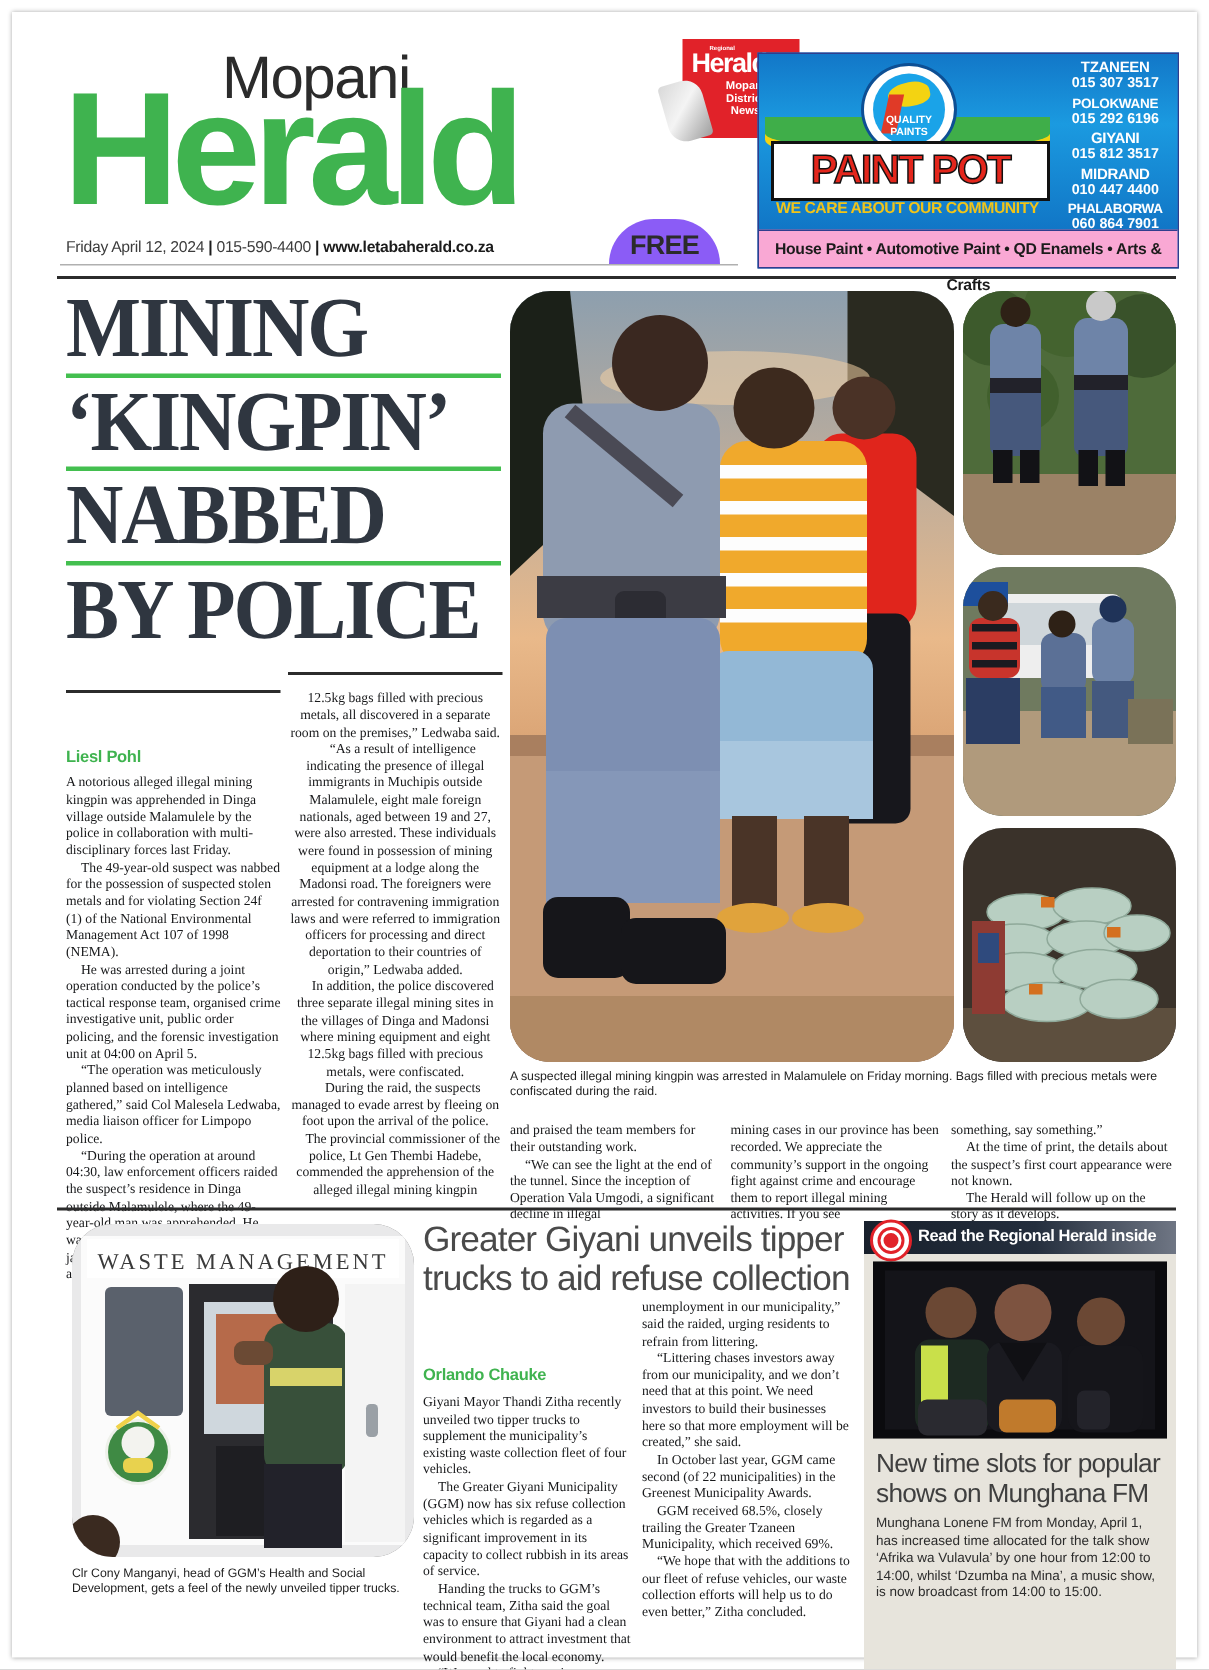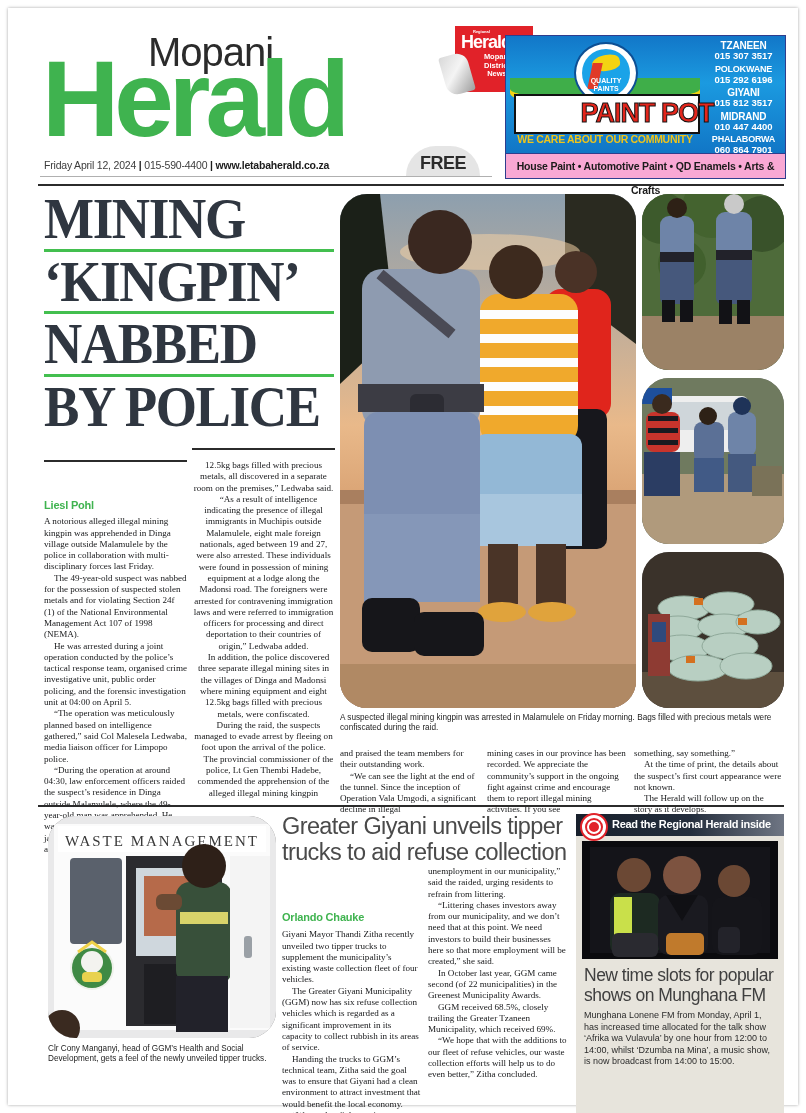--- a/index.html
+++ b/index.html
@@ -8,21 +8,21 @@
   .sheet{position:absolute;left:8px;top:8px;width:790px;height:1097px;background:#fff;box-shadow:0 0 3px rgba(0,0,0,.35);}
 
   
   .masthead{position:absolute;left:30px;top:18px;width:746px;height:152px;}
   .mh-left{position:absolute;left:0;top:0;width:455px;height:152px;}
   .mh-mopani{position:absolute;left:110px;top:6px;font-size:40px;color:#2b2b2b;font-weight:400;letter-spacing:-1px;line-height:1;}
   .mh-herald{position:absolute;left:4px;top:24px;font-size:107px;line-height:.92;font-weight:700;color:#3fb34f;letter-spacing:-5px;}
   .mh-rule{position:absolute;left:2px;top:150px;width:452px;height:1px;background:#b0b0b0;}
   .mh-date{position:absolute;left:6px;top:133px;font-size:10.5px;color:#3c3c3c;letter-spacing:-.2px;}
   .mh-date b{color:#1c1c1c;}
-  .mh-free{position:absolute;left:368px;top:120px;width:74px;height:30px;background:#e5e5e5;
+  .mh-free{position:absolute;left:368px;top:120px;width:74px;height:30px;background:#8b5cf6;
           border-radius:40px 40px 0 0;text-align:center;}
   .mh-free span{font-size:18px;font-weight:700;color:#2b2b2b;line-height:34px;letter-spacing:-.5px;}
 
   
   .fold{position:absolute;left:415px;top:0px;width:80px;height:66px;}
   .fold-red{position:absolute;inset:0;background:#e12229;}
   .fold-tri{position:absolute;left:-16px;top:0;width:0;height:0;border-left:18px solid transparent;border-top:64px solid #ffffff;}
   .fold-curl{position:absolute;left:-10px;top:28px;width:28px;height:40px;
        background:linear-gradient(135deg,#d8d8d8,#f4f4f4 45%,#9d9d9d);transform:rotate(-16deg);border-radius:3px 12px 3px 12px;}
   .fold-tiny{position:absolute;left:20px;top:3px;font-size:4px;color:#fff;font-weight:700;}
@@ -36,21 +36,21 @@
   .ad-left{position:absolute;left:2px;top:2px;width:194px;height:113px;}
   .ad-badge{position:absolute;left:66px;top:4px;width:60px;height:58px;background:#fff;border-radius:50%;border:2px solid #0d4f94;}
   .ad-badge-in{position:absolute;left:6px;top:5px;width:48px;height:48px;background:#1aa3e8;border-radius:50%;overflow:hidden;}
   .ad-splash{position:absolute;left:10px;top:6px;width:28px;height:16px;background:#f3d312;border-radius:50% 50% 40% 60%;transform:rotate(-12deg);}
   .ad-splash2{position:absolute;left:8px;top:14px;width:10px;height:26px;background:#e03a27;transform:skewX(-12deg);}
   .ad-qp{position:absolute;left:4px;top:28px;width:40px;text-align:center;font-size:7px;font-weight:700;color:#fff;line-height:8px;}
   .ad-swoosh{position:absolute;left:2px;top:40px;width:190px;height:30px;background:#f3d312;border-radius:0 0 60% 60%;}
   .ad-swoosh2{position:absolute;left:2px;top:40px;width:190px;height:22px;background:#3fae49;border-radius:0 0 60% 60%;}
   .ad-box{position:absolute;left:6px;top:56px;width:182px;height:36px;background:#fff;border:2px solid #111;}
   .ad-word{position:absolute;left:0;top:0;width:182px;text-align:center;font-size:27px;font-weight:700;color:#e3261c;
-      line-height:34px;letter-spacing:-1px;padding-left:40px;-webkit-text-stroke:1px #111;}
+      line-height:34px;letter-spacing:-1px;-webkit-text-stroke:1px #111;}
   .ad-care{position:absolute;left:4px;top:95px;width:186px;text-align:center;font-size:10.5px;font-weight:700;color:#f0c419;letter-spacing:-.3px;}
   .ad-right{position:absolute;left:198px;top:2px;width:79px;height:113px;text-align:center;color:#fff;}
   .ad-city{font-size:10px;font-weight:700;line-height:11px;letter-spacing:-.2px;margin-top:2px;}
   .ad-city.small{font-size:9px;}
   .ad-num{font-size:9.5px;font-weight:700;line-height:10.5px;}
   .ad-strip{position:absolute;left:0;bottom:0;width:100%;height:24px;background:#f9a8d4;border-top:1px solid #2f3d8d;}
   .ad-strip span{display:block;text-align:center;font-size:10.5px;font-weight:700;color:#1b1b1b;line-height:24px;letter-spacing:-.2px;}
 
   .hr-top{position:absolute;left:30px;top:176px;width:746px;height:2px;background:#2b2b2b;}
 

